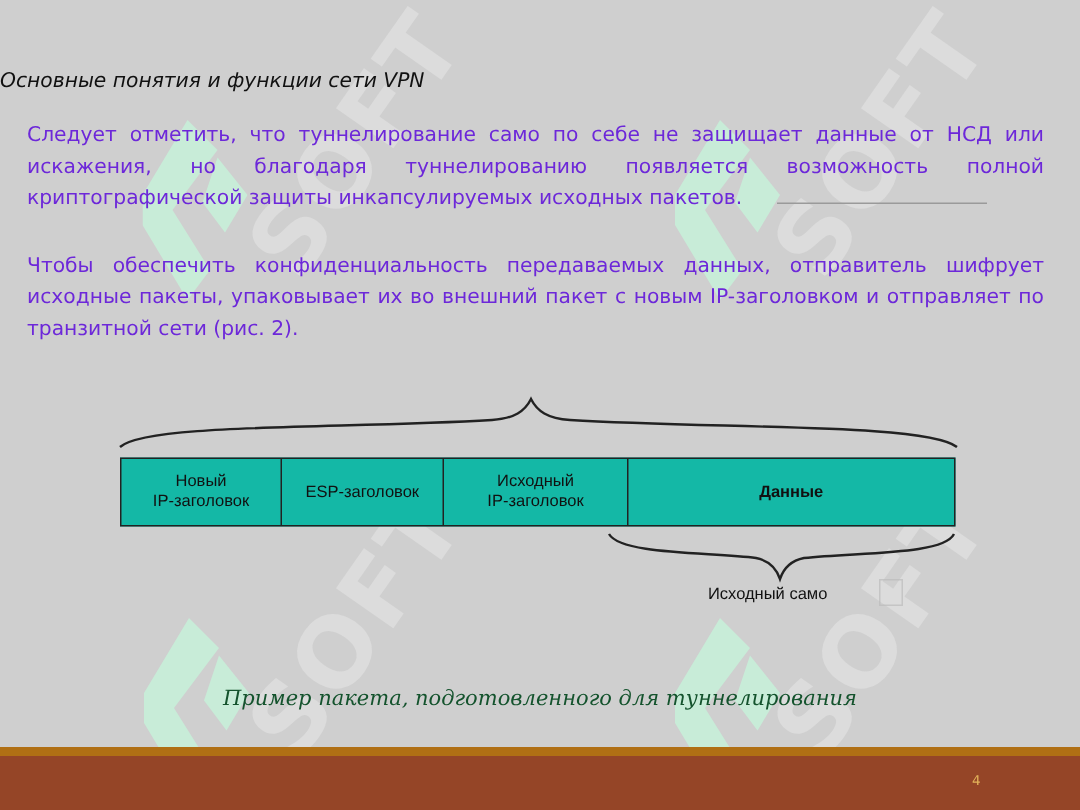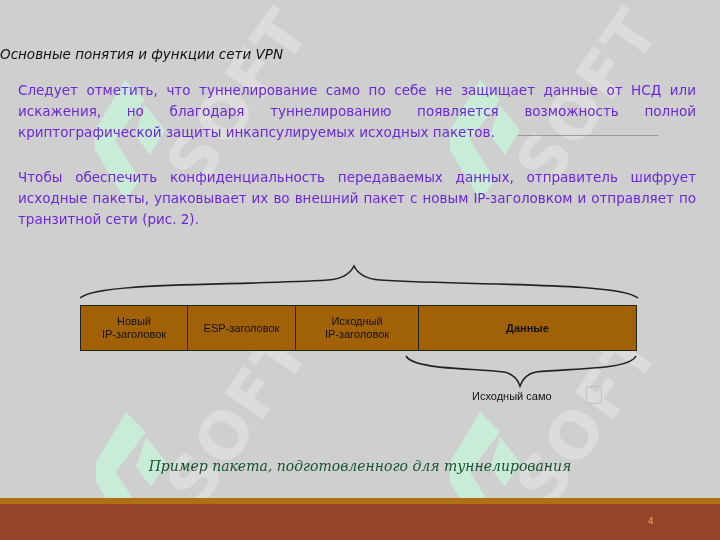--- a/index.html
+++ b/index.html
@@ -12,21 +12,21 @@
 
   .title { position:absolute; left:0; width:720px; top:46px; text-align:left; font-family:"DejaVu Sans", sans-serif; font-style:italic; font-size:13.5px; color:#111; }
   .para { position:absolute; left:18px; width:678px; font-family:"DejaVu Sans", sans-serif; font-size:13.5px; line-height:21px; color:#6d28d9; text-align:justify; }
   .p1 { top:80px; }
   .p2 { top:167px; }
   .rule { position:absolute; left:518px; top:135px; width:140px; height:1px; background:#9a9a9a; }
 
   .diagram { position:absolute; left:78px; top:248px; width:562px; height:170px; }
   .diag-title { position:absolute; top:2px; left:0; width:552px; text-align:center; font-family:"Liberation Sans", sans-serif; font-size:11px; color:#111; }
   .brace { position:absolute; }
-  .packet { position:absolute; left:2px; top:57px; width:555px; height:44px; display:flex; border:1.5px solid #222; background:#a16207; }
+  .packet { position:absolute; left:2px; top:57px; width:555px; height:44px; display:flex; border:1.5px solid #222; background:#14b8a6; }
   .cell { border-right:1.5px solid #222; display:flex; align-items:center; justify-content:center; text-align:center; font-family:"Liberation Sans", sans-serif; font-size:11px; line-height:13px; color:#111; }
   .cell:last-child { border-right:none;font-weight:bold; }
   .c1 { width:106px; } .c2 { width:108px; } .c3 { width:107px; } .c4 { width:122px; } .c5 { flex:1; }
   .sub-label { position:absolute; left:394px; top:142px; font-family:"Liberation Sans", sans-serif; font-size:11px; color:#111; }
   .tiny-icon { position:absolute; left:508px; top:138px; width:14px; height:16px; border:1px solid #bbb; opacity:0.7; }
 
   .caption { position:absolute; left:0; width:720px; top:458px; text-align:center; font-family:"DejaVu Serif", serif; font-style:italic; font-size:14px; color:#14532d; }
 
   .footer-stripe { position:absolute; left:0; top:498px; width:720px; height:6px; background:#b06f14; }
   .footer { position:absolute; left:0; top:504px; width:720px; height:36px; background:#954527; }

